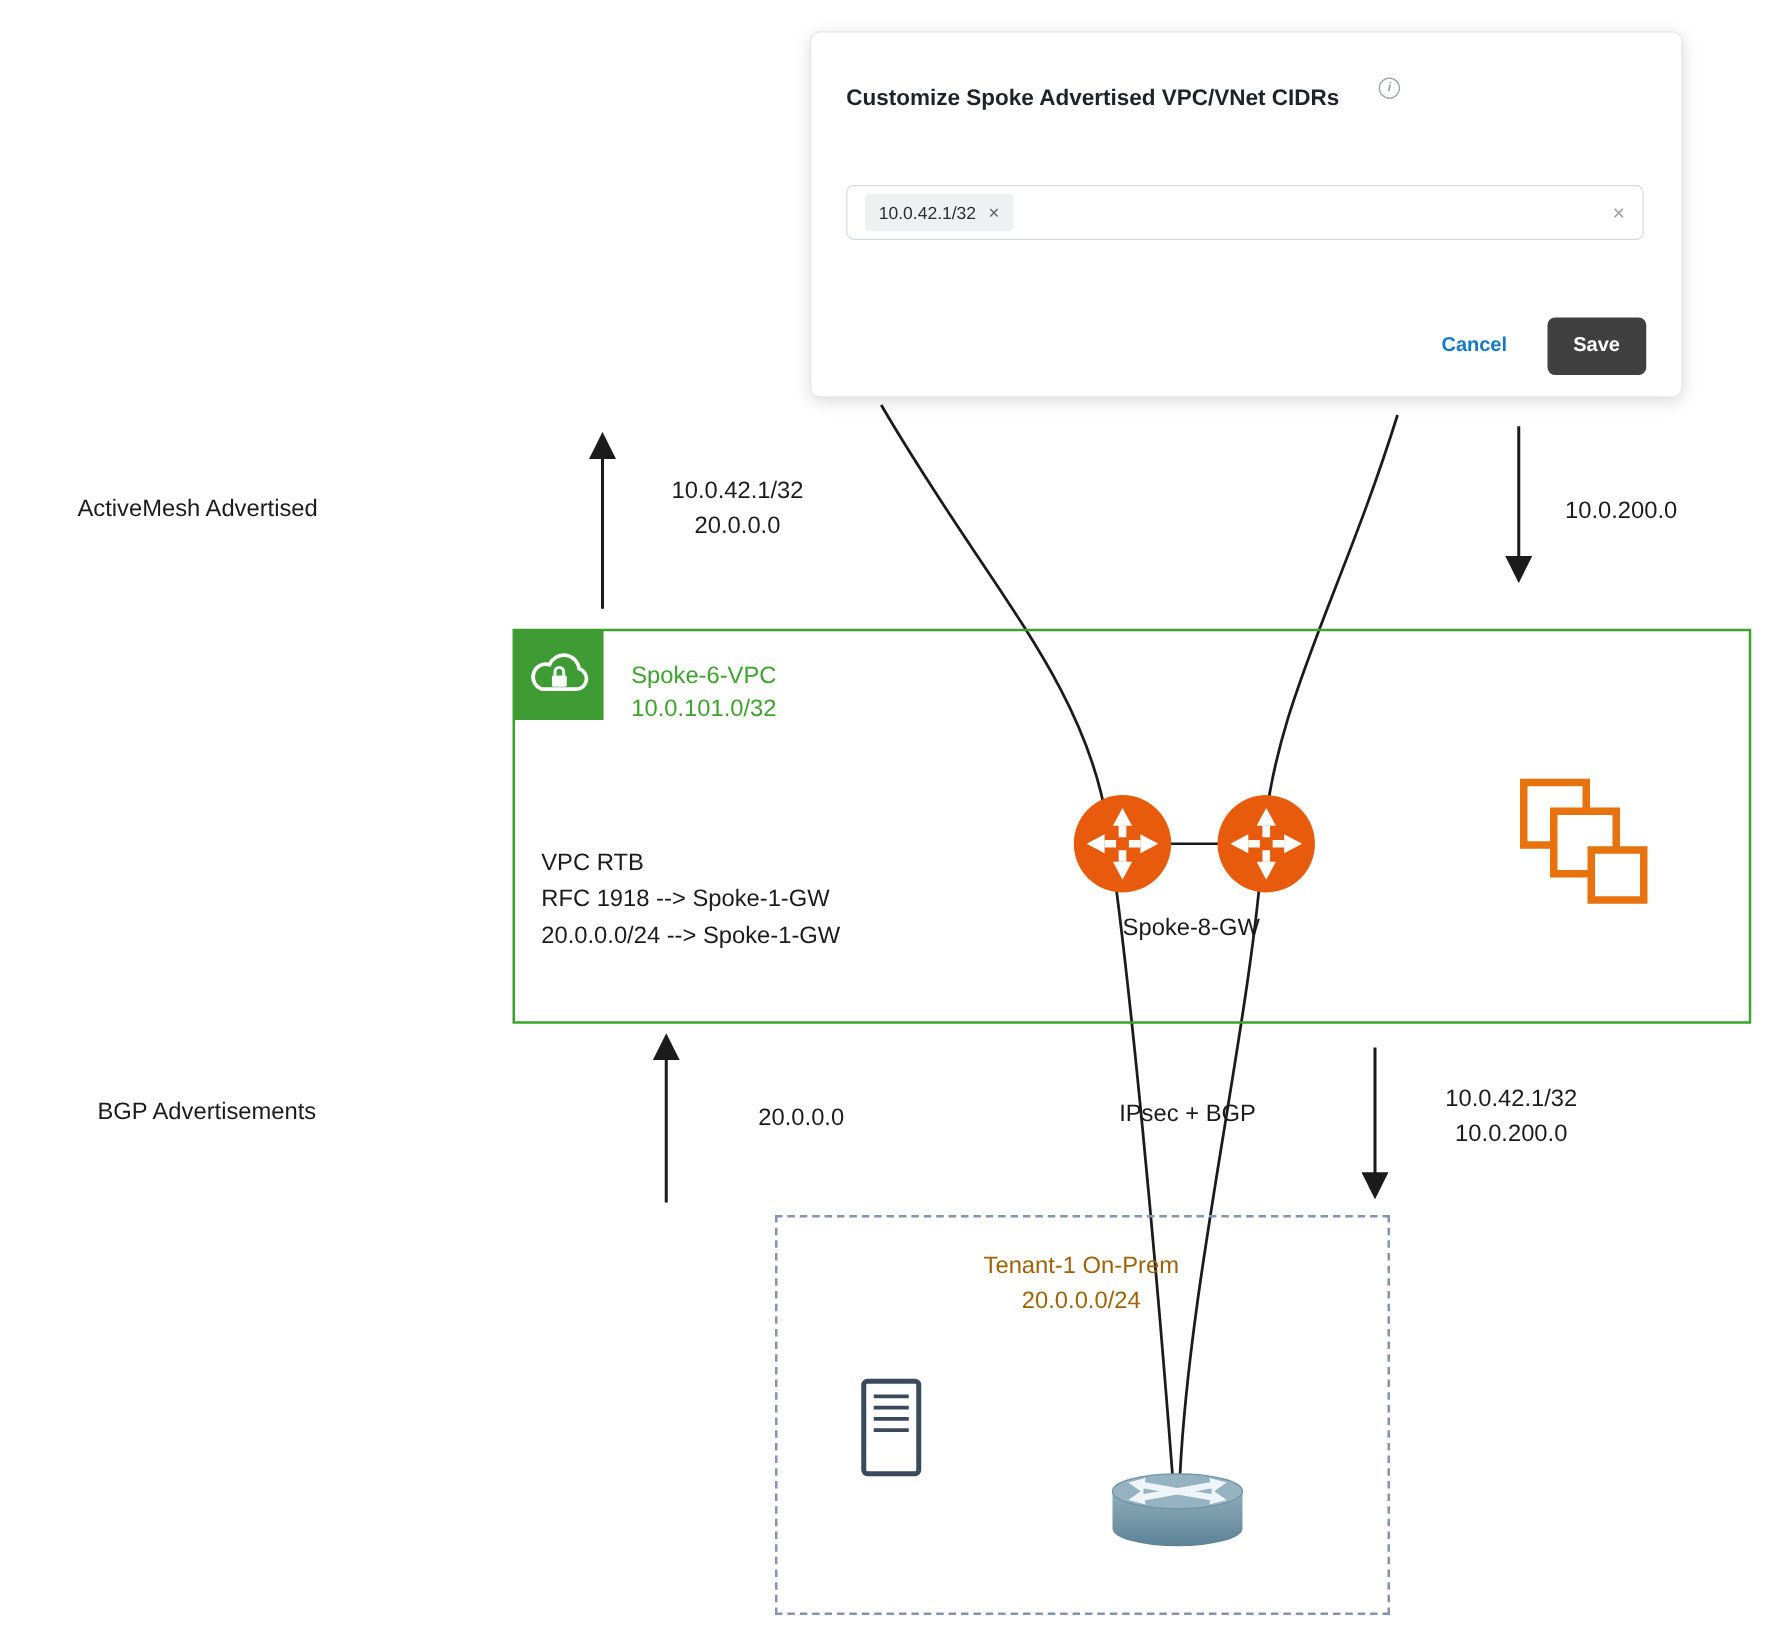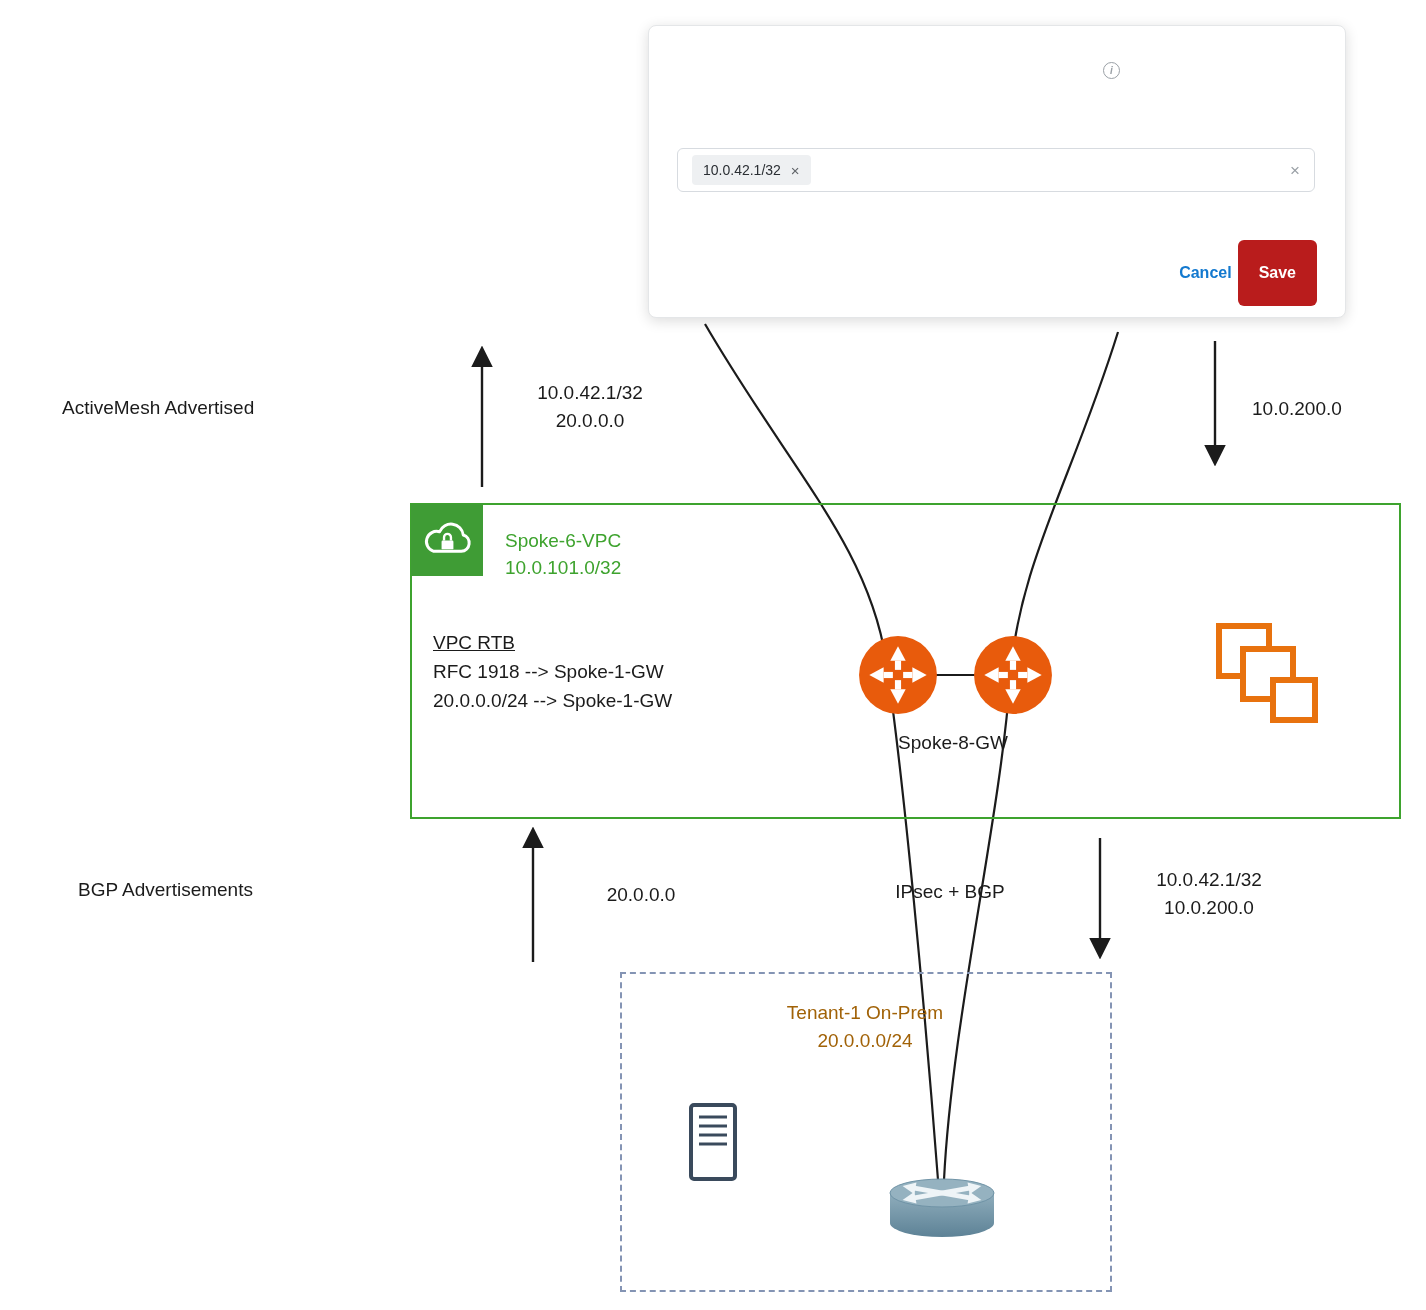--- a/index.html
+++ b/index.html
@@ -14,21 +14,21 @@
   .arrowline{stroke:#1b1b1b;stroke-width:2.4;}
   .dlabel{font-size:19px;line-height:28px;color:#1b1b1b;z-index:3;}
   .center{text-align:center;}
   .green-text{color:#3EA32E;}
   .slate-text{color:#a16207;}
 
   
   .vpc-box{left:410px;top:503px;width:987px;height:312px;border:2px solid #3EA32E;background:transparent;z-index:2;}
   .vpc-icon{left:411px;top:504px;width:72px;height:72px;z-index:3;}
   .rtb{left:433px;top:628px;font-size:19px;line-height:29px;z-index:3;}
-  .rtb-title{text-decoration:underline;}
+  .rtb-title{margin-top:48px;}
   .gw-label{left:873px;top:729px;width:160px;z-index:3;}
   .squares-icon{left:1215px;top:622px;z-index:3;}
   .gw-circle{width:82px;height:82px;z-index:3;}
 
   
   .onprem-box{left:620px;top:972px;width:488px;height:316px;border:2px dashed #8494B4;z-index:2;}
   .onprem-name{left:720px;top:999px;width:290px;font-size:19px;}
   .onprem-cidr{left:720px;top:1027px;width:290px;font-size:19px;}
   .server-icon{left:688px;top:1102px;z-index:3;}
   .router-icon{left:886px;top:1175px;z-index:3;}
@@ -47,25 +47,25 @@
   .cidr-input{
     position:absolute;left:28px;top:122px;width:638px;height:44px;border:1px solid #d7dbe0;border-radius:6px;
     display:flex;align-items:center;padding:0 14px;box-sizing:border-box;background:#fff;
   }
   .chip{
     display:inline-flex;align-items:center;gap:10px;background:#eef0f2;border-radius:4px;
     padding:7px 11px;font-size:14px;color:#2a2e33;
   }
   .chip-x{color:#5f6368;font-size:15px;cursor:pointer;line-height:1;}
   .clear-x{position:absolute;right:14px;color:#9aa0a6;font-size:17px;cursor:pointer;line-height:1;}
-  .modal-footer{position:absolute;right:28px;top:214px;display:flex;align-items:center;}
+  .modal-footer{position:absolute;right:28px;top:228px;display:flex;align-items:center;gap:26px;}
   .cancel-btn{color:#1379CF;font-size:16px;font-weight:700;cursor:pointer;background:none;border:none;font-family:inherit;}
   .save-btn{
-    background:#b91c1c;color:#fff;font-size:16px;font-weight:700;border:none;border-radius:6px;
-    padding:24px 21px;cursor:pointer;font-family:inherit;
+    background:#404040;color:#fff;font-size:16px;font-weight:700;border:none;border-radius:6px;
+    padding:14px 21px;cursor:pointer;font-family:inherit;
   }
 </style>
 </head>
 <body>
 
 <svg class="overlay" width="1426" height="1310" viewBox="0 0 1426 1310">
   <defs>
     <marker id="ah" markerWidth="9" markerHeight="9" viewBox="0 0 10 10" refX="7" refY="5" orient="auto">
       <path d="M0,0 L10,5 L0,10 Z" fill="#1b1b1b"></path>
     </marker>
@@ -180,20 +180,21 @@
     <polygon points="96,18 83,12 83,24"></polygon>
   </g>
   <g fill="#eef4f7" transform="rotate(-10 56 18)">
     <polygon points="16,18 29,12 29,24"></polygon>
     <rect x="28" y="15.5" width="56" height="5"></rect>
     <polygon points="96,18 83,12 83,24"></polygon>
   </g>
 </svg>
 
 <div class="abs modal">
+  <div class="modal-title">Customize Spoke Advertised VPC/VNet CIDRs</div>
   <div class="info-icon">i</div>
   <div class="field-label">CIDRs</div>
   <div class="cidr-input">
     <span class="chip">
       <span>10.0.42.1/32</span>
       <span class="chip-x">×</span>
     </span>
     <span class="clear-x">×</span>
   </div>
   <div class="modal-footer">

